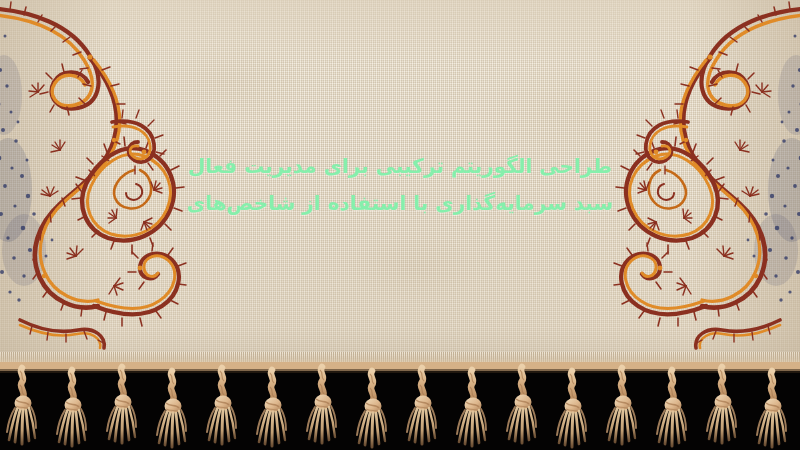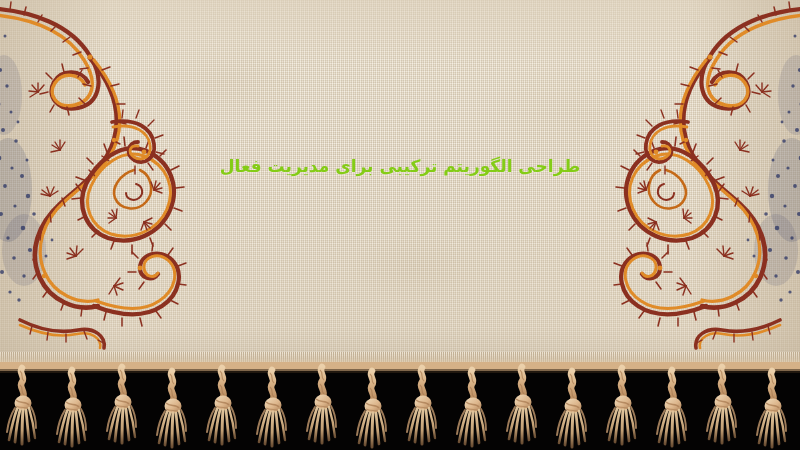--- a/index.html
+++ b/index.html
@@ -68,23 +68,23 @@
 
   
   #title-block{
     position:absolute;left:150px;top:148px;width:500px;
     text-align:center;direction:rtl;
     z-index:6;
   }
   .title-line{
     font-family:"DejaVu Sans","Liberation Sans",sans-serif;
     font-weight:bold;
-    font-size:17px;
+    font-size:20px;
     line-height:37px;
-    color:#84cc16;
+    color:#86efac;
     letter-spacing:0px;
     white-space:nowrap;
     text-shadow:0 1px 0 rgba(255,250,240,.35);
   }
 
   
   #fringe{
     position:absolute;left:0;top:362px;width:800px;height:88px;
     z-index:7;pointer-events:none;
   }
@@ -561,20 +561,21 @@
           <circle cx="146" cy="268" r="2.4"></circle>
             <circle cx="120" cy="140" r="2.2"></circle>
           <circle cx="50" cy="276" r="2.2"></circle>
         </g>
       </g>
     </svg>
   </div>
 
   <div id="title-block">
     <div class="title-line">طراحی الگوریتم ترکیبی برای مدیریت فعال</div>
+    <div class="title-line">سبد سرمایه‌گذاری با استفاده از شاخص‌های</div>
   </div>
 
   <div id="fringe">
     <svg viewBox="0 0 800 88" aria-hidden="true">
       <defs>
         <linearGradient id="cord" x1="0" y1="0" x2="0" y2="1">
           <stop offset="0%" stop-color="#EBD0AA"></stop>
           <stop offset="45%" stop-color="#D9B286"></stop>
           <stop offset="100%" stop-color="#B98B5E"></stop>
         </linearGradient>

